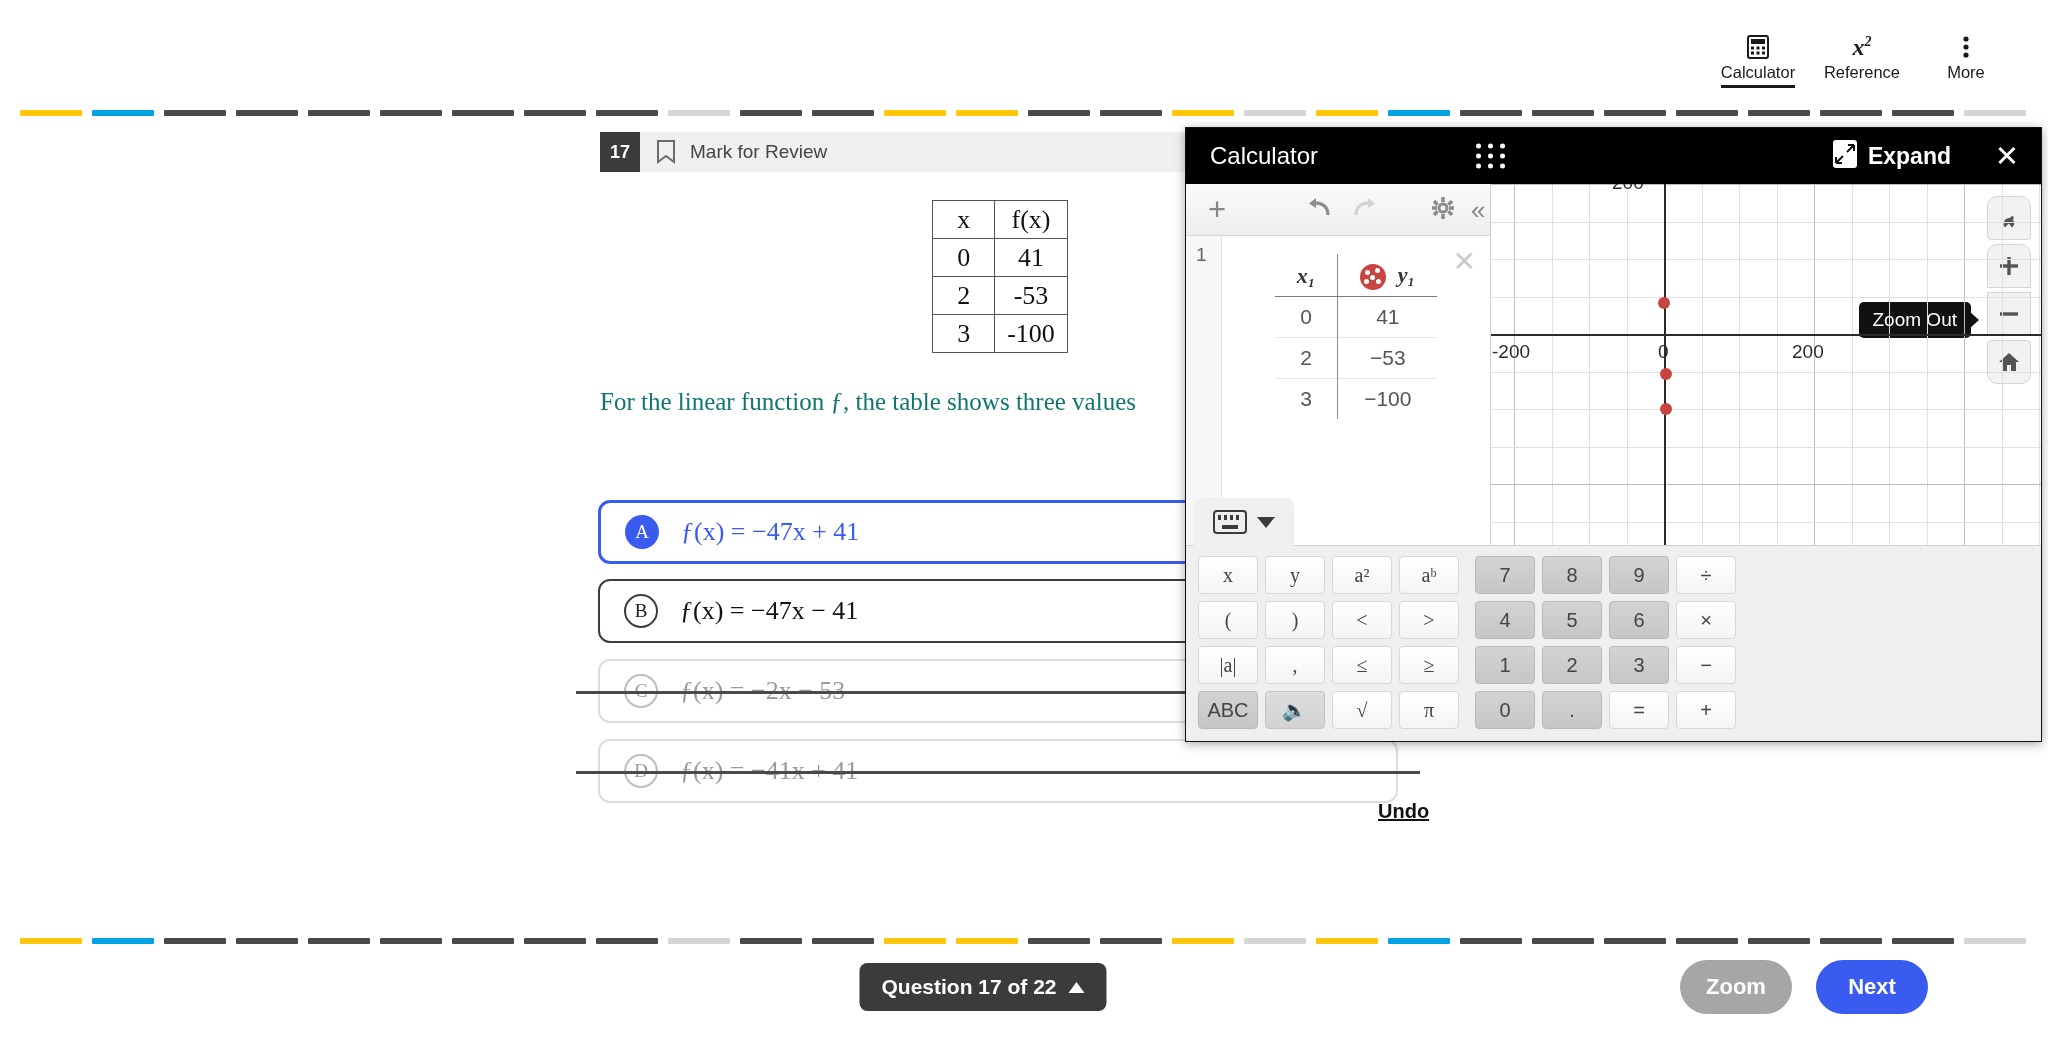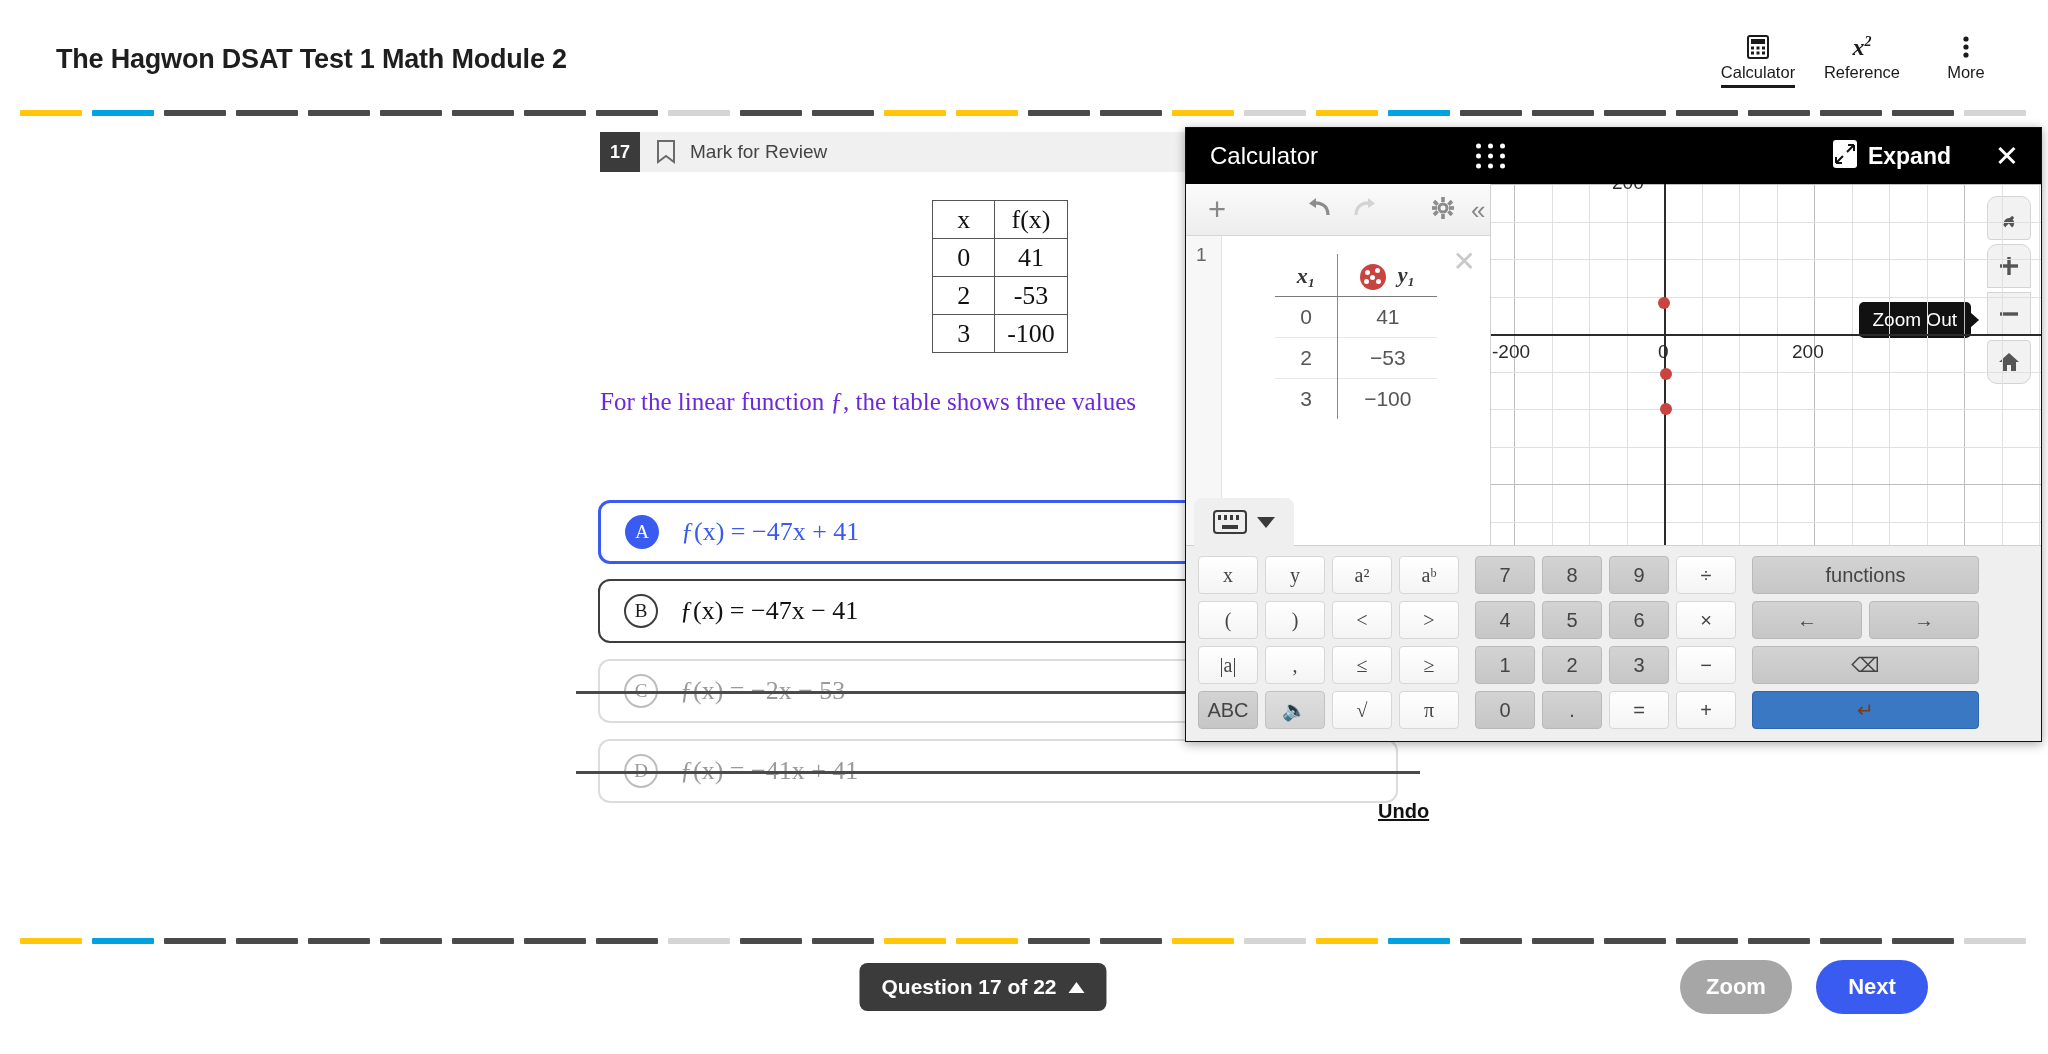--- a/index.html
+++ b/index.html
@@ -53,21 +53,21 @@
 
   .mathtable { margin:28px auto 0 auto; border-collapse:collapse; font-family:"Liberation Serif", serif; }
   .mathtable td, .mathtable th {
     border:1.6px solid #555; width:62px; height:38px; text-align:center;
     font-size:26px; color:#111; font-weight:normal; padding:0 12px;
   }
   .mathtable thead th { font-size:26px; }
 
   .qtext {
     margin-top:30px; font-family:"Liberation Serif", serif;
-    font-size:25px; line-height:1.55; color:#6d28d9; width:800px;
+    font-size:25px; line-height:1.55; color:#0f766e; width:800px;
   }
 
   
   .choices { position:absolute; left:598px; top:500px; width:800px; }
   .choice {
     position:relative; display:flex; align-items:center;
     height:64px; border-radius:12px; margin-bottom:15px;
     background:#fff; padding-left:24px;
   }
   .choice.sel { border:3px solid #3a5bf0; box-shadow:0 0 0 0 transparent; }
@@ -233,21 +233,20 @@
   }
   .navbtn.back { background:#a6a6a6; }
   .navbtn.next { background:#3a5bf0; }
 </style>
 </head>
 <body>
 
 <div id="root">
 
   <div class="topbar">
-    <div class="test-title">The Hagwon DSAT Test 1 Math Module 2</div>
     <div class="tools">
 
       <div class="tool active">
         <span class="ticon">
           <svg width="22" height="24" viewBox="0 0 22 24">
             <rect x="1" y="1" width="20" height="22" rx="2" fill="none" stroke="#1a1a1a" stroke-width="2"></rect>
             <rect x="4" y="4" width="14" height="5" fill="#1a1a1a"></rect>
             <rect x="4" y="11.5" width="3" height="3" fill="#1a1a1a"></rect>
             <rect x="9.5" y="11.5" width="3" height="3" fill="#1a1a1a"></rect>
             <rect x="15" y="11.5" width="3" height="3" fill="#1a1a1a"></rect>
@@ -571,27 +570,20 @@
             <div class="key sans">×</div>
             <div class="key gray sans">1</div>
             <div class="key gray sans">2</div>
             <div class="key gray sans">3</div>
             <div class="key sans">−</div>
             <div class="key gray sans">0</div>
             <div class="key gray sans">.</div>
             <div class="key sans">=</div>
             <div class="key sans">+</div>
           </div>
-        <div class="kgrid kg3" id="kp-right">
-            <div class="key gray sans wide">functions</div>
-            <div class="key gray sans">←</div>
-            <div class="key gray sans">→</div>
-            <div class="key gray sans wide">⌫</div>
-            <div class="key blue sans wide">↵</div>
-          </div>
       </div>
 
     </div>
   </div>
 
   <div class="divider" id="divider-bottom" style="top: 938px; padding-left: 20px;">
       <span class="seg" style="width: 62px; background: rgb(255, 198, 10);"></span>
       <span class="seg" style="width: 62px; background: rgb(0, 163, 224);"></span>
       <span class="seg" style="width: 62px; background: rgb(74, 74, 74);"></span>
       <span class="seg" style="width: 62px; background: rgb(74, 74, 74);"></span>

